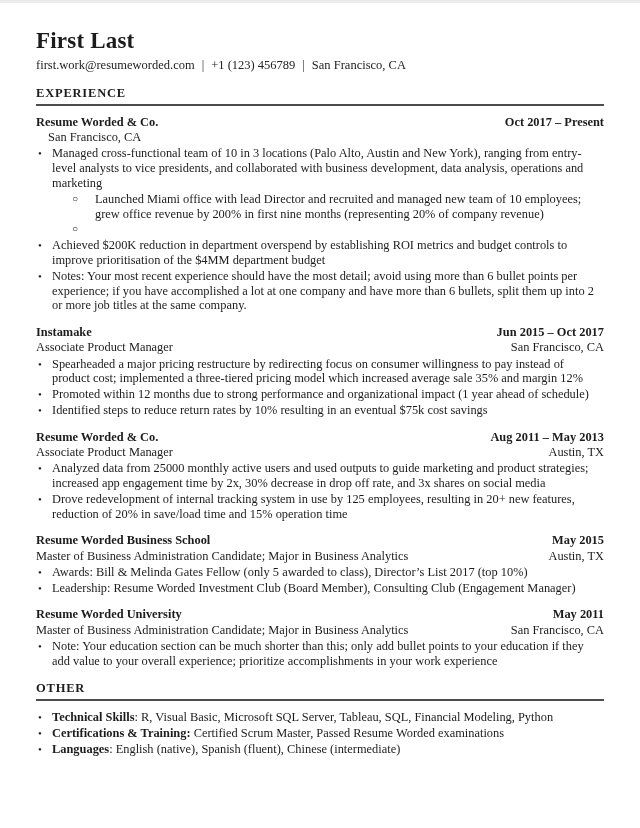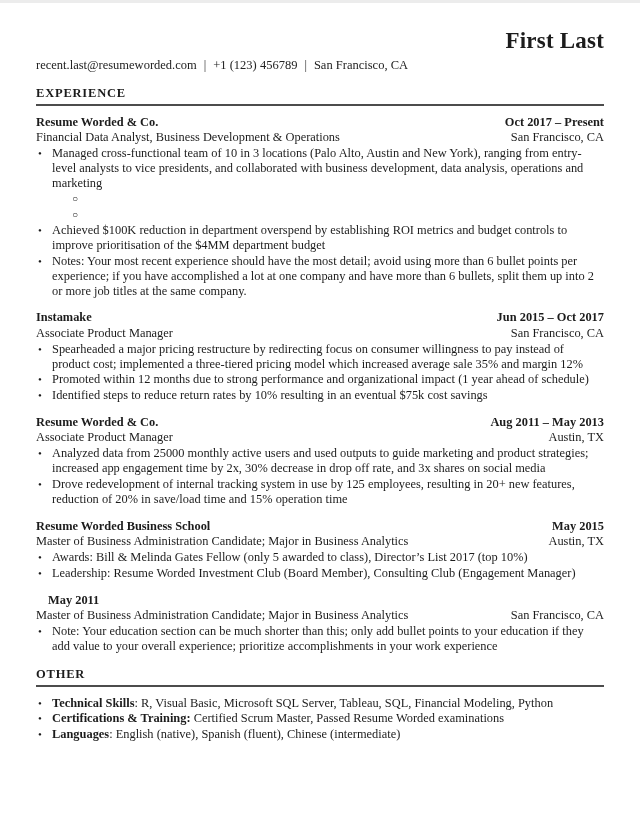--- a/index.html
+++ b/index.html
@@ -23,21 +23,20 @@
   .page {
     box-sizing: border-box;
     width: 640px;
     padding: 24px 36px 0 36px;
   }
   .name {
     font-size: 23px;
     font-weight: 700;
     line-height: 27px;
     letter-spacing: 0.2px;
-    text-align: right;
   }
   .contact {
     font-size: 12.5px;
     line-height: 16px;
     margin-top: 3px;
     color: #222222;
   }
   .contact .sep {
     display: inline-block;
     margin: 0 7px;
@@ -77,48 +76,48 @@
   .btext b { font-weight: 700; }
 </style>
 </head>
 <body>
 
 <div class="top-edge"></div>
 
 <div class="page">
   <div class="name">First Last</div>
   <div class="contact">
-    <span>recent.last@resumeworded.com</span><span class="sep">|</span><span>+1 (123) 456789</span><span class="sep">|</span><span>San Francisco, CA</span>
+    <span>first.work@resumeworded.com</span><span class="sep">|</span><span>+1 (123) 456789</span><span class="sep">|</span><span>San Francisco, CA</span>
   </div>
 
   <div id="sections">
       <div class="section">
         <div class="sec-title">EXPERIENCE</div>
         <div class="entry">
           <div class="row bold">
             <span class="left">Resume Worded &amp; Co.</span>
             <span class="right">Oct 2017 – Present</span>
           </div>
           <div class="row">
-            <span class="left">Financial Data Analyst, Business Development &amp; Operations</span>
             <span class="right">San Francisco, CA</span>
           </div>
           <div class="bullet l1">
             <span class="marker">•</span>
             <span class="btext">Managed cross-functional team of 10 in 3 locations (Palo Alto, Austin and New York), ranging from entry-level analysts to vice presidents, and collaborated with business development, data analysis, operations and marketing</span>
           </div>
           <div class="bullet l2">
             <span class="marker">○</span>
+            <span class="btext">Launched Miami office with lead Director and recruited and managed new team of 10 employees; grew office revenue by 200% in first nine months (representing 20% of company revenue)</span>
           </div>
           <div class="bullet l2">
             <span class="marker">○</span>
           </div>
           <div class="bullet l1">
             <span class="marker">•</span>
-            <span class="btext">Achieved $100K reduction in department overspend by establishing ROI metrics and budget controls to improve prioritisation of the $4MM department budget</span>
+            <span class="btext">Achieved $200K reduction in department overspend by establishing ROI metrics and budget controls to improve prioritisation of the $4MM department budget</span>
           </div>
           <div class="bullet l1">
             <span class="marker">•</span>
             <span class="btext">Notes: Your most recent experience should have the most detail; avoid using more than 6 bullet points per experience; if you have accomplished a lot at one company and have more than 6 bullets, split them up into 2 or more job titles at the same company.</span>
           </div>
         </div>
         <div class="entry">
           <div class="row bold">
             <span class="left">Instamake</span>
             <span class="right">Jun 2015 – Oct 2017</span>
@@ -173,20 +172,21 @@
             <span class="marker">•</span>
             <span class="btext">Awards: Bill &amp; Melinda Gates Fellow (only 5 awarded to class), Director’s List 2017 (top 10%)</span>
           </div>
           <div class="bullet l1">
             <span class="marker">•</span>
             <span class="btext">Leadership: Resume Worded Investment Club (Board Member), Consulting Club (Engagement Manager)</span>
           </div>
         </div>
         <div class="entry">
           <div class="row bold">
+            <span class="left">Resume Worded University</span>
             <span class="right">May 2011</span>
           </div>
           <div class="row">
             <span class="left">Master of Business Administration Candidate; Major in Business Analytics</span>
             <span class="right">San Francisco, CA</span>
           </div>
           <div class="bullet l1">
             <span class="marker">•</span>
             <span class="btext">Note: Your education section can be much shorter than this; only add bullet points to your education if they add value to your overall experience; prioritize accomplishments in your work experience</span>
           </div>

